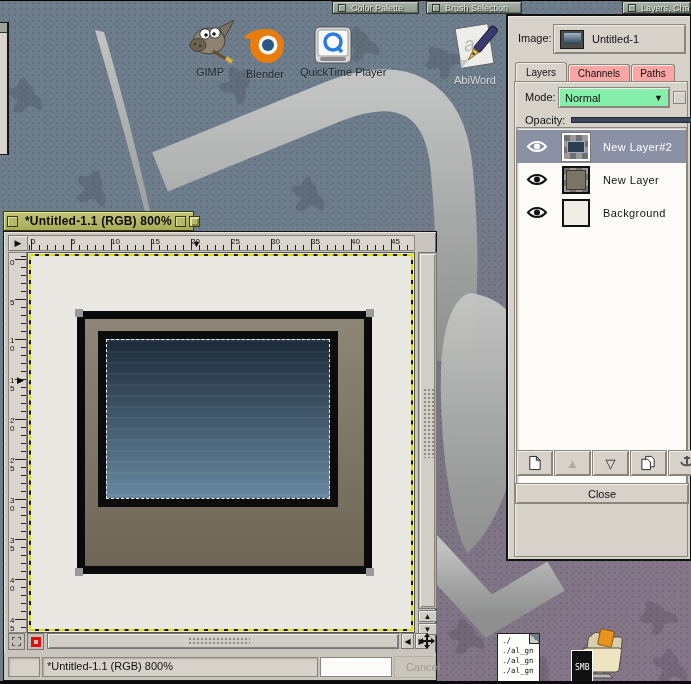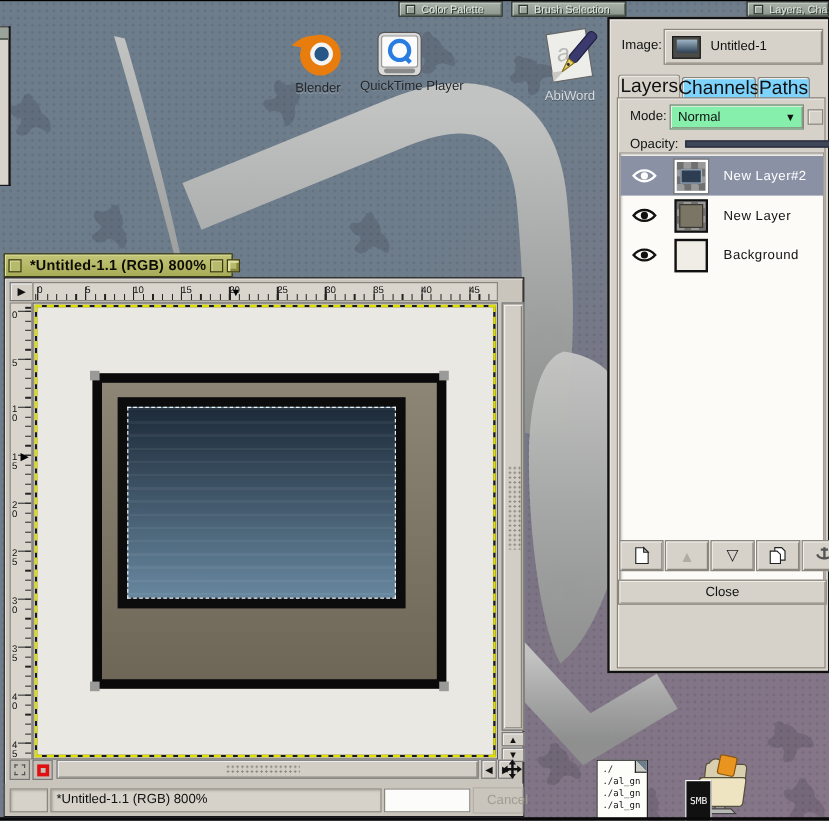--- a/index.html
+++ b/index.html
@@ -74,23 +74,23 @@
   
   .panel{position:absolute;left:506px;top:14px;width:186px;height:547px;background:#d6d2ca;border:2px solid #111;
     box-shadow:inset 1px 1px 0 #efece6;}
   .plabel{position:absolute;font-size:11px;color:#111;}
   .imgdrop{position:absolute;left:45px;top:8px;width:133px;height:30px;background:#d6d2ca;border:1px solid #8a867e;
     box-shadow:inset 1px 1px 0 #f0ede7,inset -1px -1px 0 #8a867e;display:flex;align-items:center;gap:8px;padding:0 6px;}
   .minitv{width:24px;height:19px;background:#4a4a46;border:1px solid #1a1a1a;position:relative;flex:0 0 auto;}
   .minitv i{position:absolute;left:3px;top:2px;width:17px;height:11px;background:linear-gradient(#9fb6c6,#2e4054);display:block;}
   .imgname{font-size:11px;color:#111;}
   .tab{position:absolute;top:46px;height:20px;background:#d6d2ca;border:1px solid #8a867e;border-bottom:none;
-    border-radius:3px 3px 0 0;font-size:16px;color:#111;display:flex;align-items:center;justify-content:center;
+    border-radius:3px 3px 0 0;font-size:10px;color:#111;display:flex;align-items:center;justify-content:center;
     box-shadow:inset 1px 1px 0 #f0ede7;}
-  .tab.inactive{background:#7dd3fc;height:18px;top:48px;}
+  .tab.inactive{background:#fca5a5;height:18px;top:48px;}
   .pframe{position:absolute;left:6px;top:65px;width:174px;height:476px;border:1px solid #8a867e;box-shadow:inset 1px 1px 0 #f0ede7;}
   .modedrop{position:absolute;left:43px;top:5px;width:112px;height:21px;background:#86efac;border:1px solid #8a867e;
     box-shadow:inset 1px 1px 0 #f0ede7,inset -1px -1px 0 #8a867e;display:flex;align-items:center;font-size:11px;color:#111;padding:0 6px;}
   .modedrop .arr{margin-left:auto;font-size:9px;}
   .chk{position:absolute;left:158px;top:9px;width:13px;height:13px;background:#d6d2ca;border:1px solid #8a867e;box-shadow:inset 1px 1px 0 #f0ede7;}
   .opslider{position:absolute;left:56px;top:35px;width:130px;height:6px;background:#3e4659;border:1px solid #23293a;}
   .llist{position:absolute;left:1px;top:45px;width:171px;height:372px;background:#fcfbf7;border:1px solid #8a867e;box-shadow:inset 1px 1px 2px rgba(0,0,0,.25);overflow:hidden;}
   .lrow{position:absolute;left:0;width:100%;height:33px;display:flex;align-items:center;}
   .lrow.sel{background:#8a91a4;}
   .eye{width:22px;height:15px;margin-left:9px;flex:0 0 auto;}
@@ -160,20 +160,36 @@
   </div>
   <div class="shadebar" style="left:426px;width:96px;">
     <span class="btn"></span>
     <span class="lbl">Brush Selection</span>
   </div>
   <div class="shadebar" style="left:622px;width:69px;">
     <span class="btn"></span>
     <span class="lbl">Layers, Cha</span>
   </div>
 
+  <div class="dicon" style="left:183px;top:18px;width:54px;">
+    <svg width="50" height="46" viewBox="0 0 50 46" style="margin:0 auto">
+      <path d="M34,10 L49,2 L40,19 Z" fill="#7d725f" stroke="#4a4336" stroke-width="1"></path>
+      <ellipse cx="24" cy="23" rx="16" ry="13" fill="#8d8271" stroke="#4a4336" stroke-width="1"></ellipse>
+      <ellipse cx="13" cy="27" rx="8" ry="6.5" fill="#6e6250" stroke="#4a4336" stroke-width="1"></ellipse>
+      <circle cx="20" cy="16" r="5.2" fill="#fff" stroke="#333"></circle>
+      <circle cx="30" cy="15" r="5.2" fill="#fff" stroke="#333"></circle>
+      <circle cx="21" cy="17" r="1.8" fill="#111"></circle>
+      <circle cx="29" cy="16" r="1.8" fill="#111"></circle>
+      <circle cx="10" cy="26" r="1.2" fill="#3a3328"></circle>
+        <circle cx="15" cy="28" r="1.2" fill="#3a3328"></circle>
+      <path d="M28,33 L43,42" stroke="#6b4a2a" stroke-width="3"></path>
+      <path d="M41,40 L47,44" stroke="#d8b23a" stroke-width="4"></path>
+    </svg>
+    <div class="cap">GIMP</div>
+  </div>
   <div class="dicon" style="left:239px;top:22px;width:52px;">
     <svg width="48" height="44" viewBox="0 0 48 44" style="margin:0 auto">
       <path d="M2,16 Q14,4 30,9 L22,20 Z" fill="#e87d0d"></path>
       <circle cx="26" cy="24" r="17" fill="#e87d0d"></circle>
       <circle cx="27" cy="23" r="9.5" fill="#f4f4f2"></circle>
       <circle cx="27" cy="23" r="6" fill="#265787"></circle>
     </svg>
     <div class="cap">Blender</div>
   </div>
   <div class="dicon" style="left:300px;top:26px;width:66px;">

